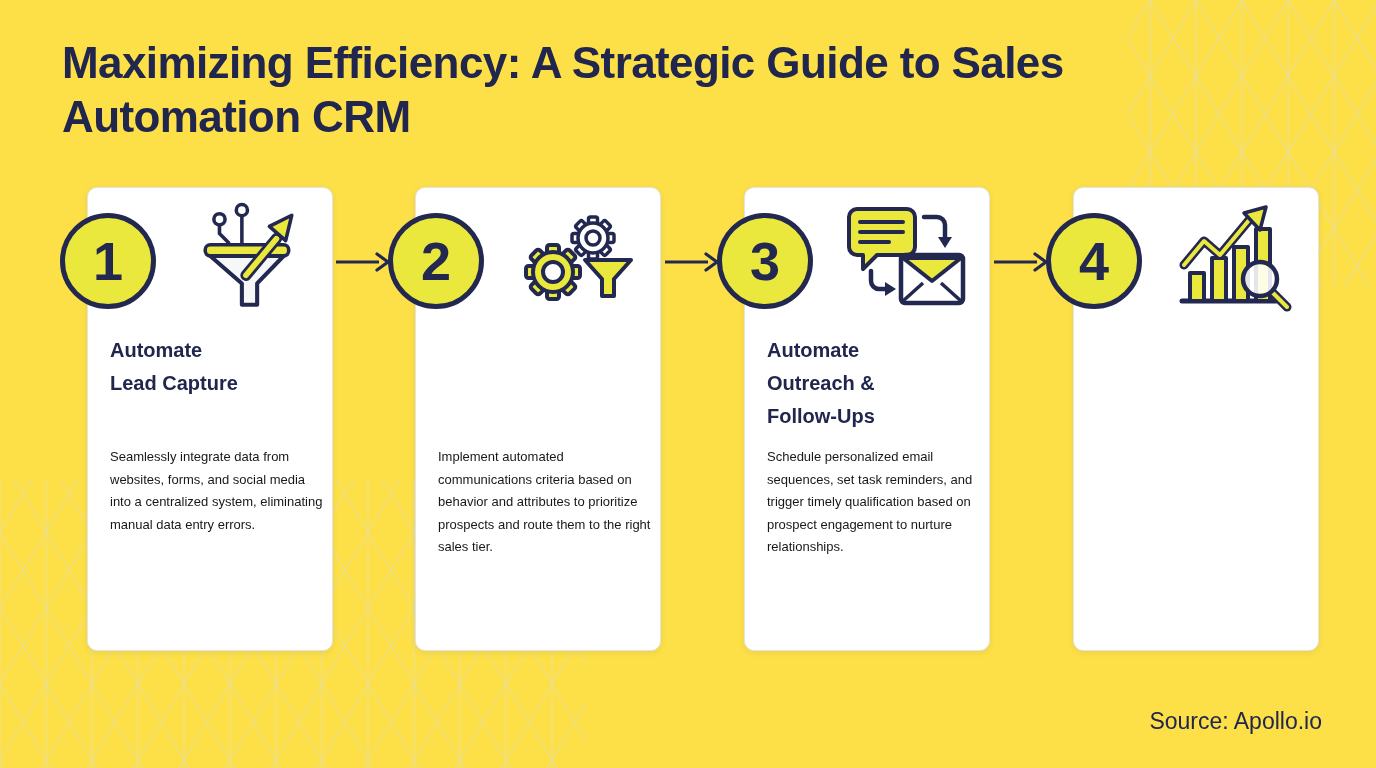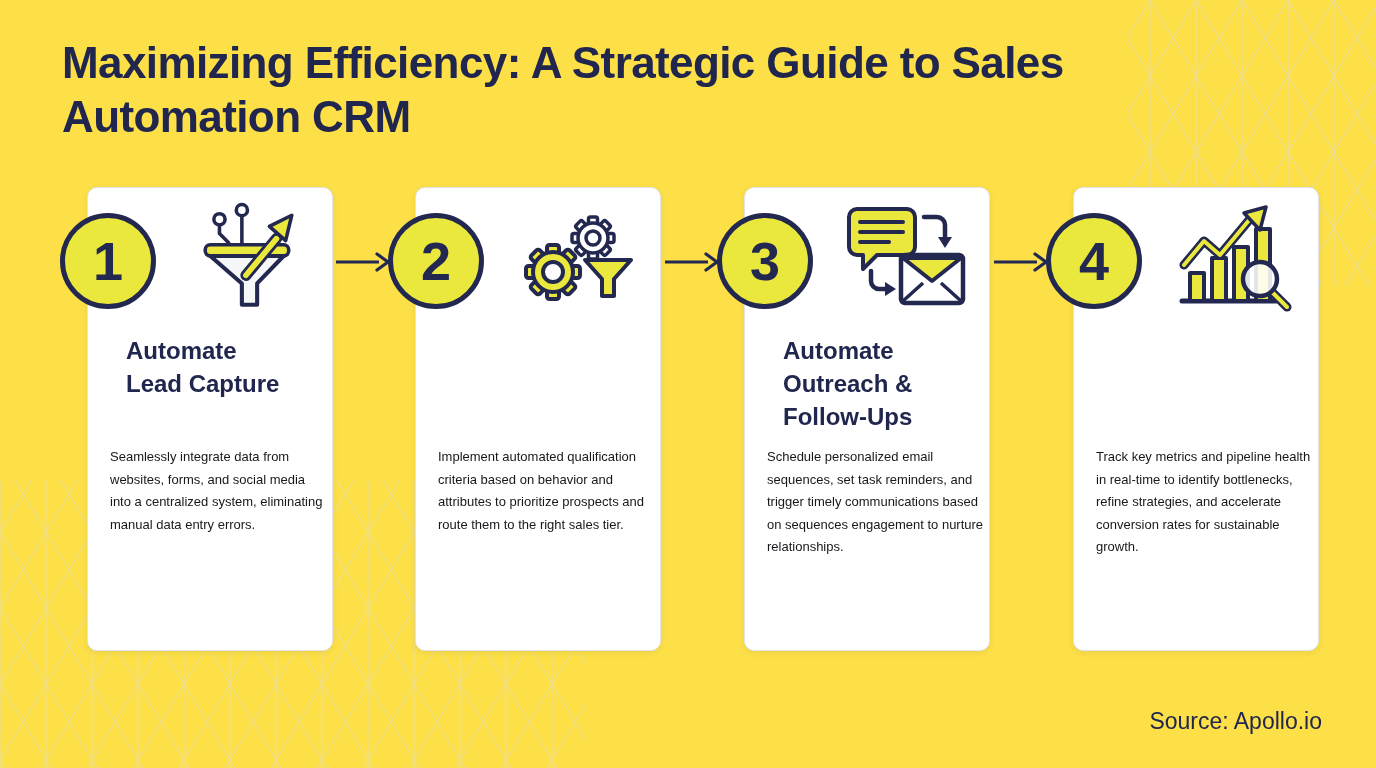--- a/index.html
+++ b/index.html
@@ -28,22 +28,22 @@
     position:absolute; left:-28px; top:25px; width:96px; height:96px;
     border-radius:50%; background:#eae73d; border:5px solid #232850;
     display:flex; align-items:center; justify-content:center;
     font-size:54px; font-weight:700; color:#232850;
   }
   .icon-wrap {
     position:absolute; left:96px; top:14px; width:130px; height:112px;
     display:flex; align-items:center; justify-content:center;
   }
   .card-title {
-    position:absolute; left:38px; top:146px; width:215px;
-    font-size:24px; font-weight:700; color:#20264d;
+    position:absolute; left:22px; top:146px; width:215px;
+    font-size:20px; font-weight:700; color:#20264d;
     line-height:33px; white-space:pre-line;
   }
   .card-body {
     position:absolute; left:22px; top:258px; width:217px;
     font-size:13px; line-height:22.5px; color:#17181b;
   }
   .flow-arrow { position:absolute; top:250px; width:54px; height:24px; }
   .source-note {
     position:absolute; right:54px; top:708px;
     font-size:23px; color:#20264d;
@@ -129,21 +129,21 @@
             <rect x="30" y="37" width="12" height="12" rx="2.5" transform="rotate(270,36,64)"></rect>
             <rect x="30" y="37" width="12" height="12" rx="2.5" transform="rotate(315,36,64)"></rect>
           </g>
           <circle cx="36" cy="64" r="20" fill="#eae73d" stroke="#232850" stroke-width="4"></circle>
           <circle cx="36" cy="64" r="10" fill="#fff" stroke="#232850" stroke-width="4"></circle>
         </g>
 
         <path d="M68,52 L114,52 L97,71 L97,88 L85,88 L85,71 Z" fill="#eae73d" stroke="#232850" stroke-width="4" stroke-linejoin="round"></path>
       </svg>
     </div>
-    <div class="card-body">Implement automated qualification criteria based on behavior and attributes to prioritize prospects and route them to the right sales tier.</div>
+    <div class="card-body">Implement automated communications criteria based on behavior and attributes to prioritize prospects and route them to the right sales tier.</div>
   </div>
 
   <div class="card c3">
     <div class="step-circle">
       <span>3</span>
     </div>
     <div class="icon-wrap">
       <svg width="122" height="108" viewBox="0 0 122 106">
 
         <path d="M12,4 H62 a8,8 0 0 1 8,8 V42 a8,8 0 0 1 -8,8 H32 L18,64 V50 H12 a8,8 0 0 1 -8,-8 V12 a8,8 0 0 1 8,-8 Z" fill="#eae73d" stroke="#232850" stroke-width="4" stroke-linejoin="round"></path>
@@ -157,21 +157,21 @@
         <polygon points="40,77 51,84 40,91" fill="#232850"></polygon>
 
         <rect x="56" y="50" width="62" height="48" rx="4" fill="#fff" stroke="#232850" stroke-width="4.5"></rect>
         <path d="M58,53 L87,76 L116,53 Z" fill="#eae73d" stroke="#232850" stroke-width="4" stroke-linejoin="round"></path>
         <path d="M58,96 L78,78 M116,96 L96,78" fill="none" stroke="#232850" stroke-width="3.5"></path>
       </svg>
     </div>
     <div class="card-title">Automate
 Outreach &amp;
 Follow-Ups</div>
-    <div class="card-body">Schedule personalized email sequences, set task reminders, and trigger timely communications based on sequences engagement to nurture relationships.</div>
+    <div class="card-body">Schedule personalized email sequences, set task reminders, and trigger timely qualification based on prospect engagement to nurture relationships.</div>
   </div>
 
   <div class="card c4">
     <div class="step-circle">
       <span>4</span>
     </div>
     <div class="icon-wrap">
       <svg width="118" height="114" viewBox="0 0 118 110">
         <line x1="6" y1="98" x2="100" y2="98" stroke="#232850" stroke-width="5" stroke-linecap="round"></line>
         <g fill="#eae73d" stroke="#232850" stroke-width="4" stroke-linejoin="round">
@@ -181,21 +181,20 @@
           <rect x="80" y="26" width="14" height="72"></rect>
         </g>
         <polyline points="8,62 28,38 44,52 74,16" fill="none" stroke="#232850" stroke-width="9" stroke-linecap="round" stroke-linejoin="round"></polyline>
         <polyline points="8,62 28,38 44,52 74,16" fill="none" stroke="#eae73d" stroke-width="4" stroke-linecap="round" stroke-linejoin="round"></polyline>
         <polygon points="68,10 90,4 84,27" fill="#eae73d" stroke="#232850" stroke-width="3.5" stroke-linejoin="round"></polygon>
         <line x1="96" y1="89" x2="111" y2="104" stroke="#232850" stroke-width="9" stroke-linecap="round"></line>
         <line x1="96" y1="89" x2="111" y2="104" stroke="#eae73d" stroke-width="4" stroke-linecap="round"></line>
         <circle cx="84" cy="76" r="17" fill="rgba(255,255,255,0.88)" stroke="#232850" stroke-width="4.5"></circle>
       </svg>
     </div>
-    <div class="card-body">Track key metrics and pipeline health in real-time to identify bottlenecks, refine strategies, and accelerate conversion rates for sustainable growth.</div>
   </div>
 
   <svg class="flow-arrow" style="left:335px" viewBox="0 0 54 24">
     <line x1="1" y1="12" x2="44" y2="12" stroke="#232850" stroke-width="3.2"></line>
     <path d="M42,4 L53,12 L42,20" fill="none" stroke="#232850" stroke-width="3.2" stroke-linecap="round" stroke-linejoin="round"></path>
   </svg>
   <svg class="flow-arrow" style="left:664px" viewBox="0 0 54 24">
     <line x1="1" y1="12" x2="44" y2="12" stroke="#232850" stroke-width="3.2"></line>
     <path d="M42,4 L53,12 L42,20" fill="none" stroke="#232850" stroke-width="3.2" stroke-linecap="round" stroke-linejoin="round"></path>
   </svg>

